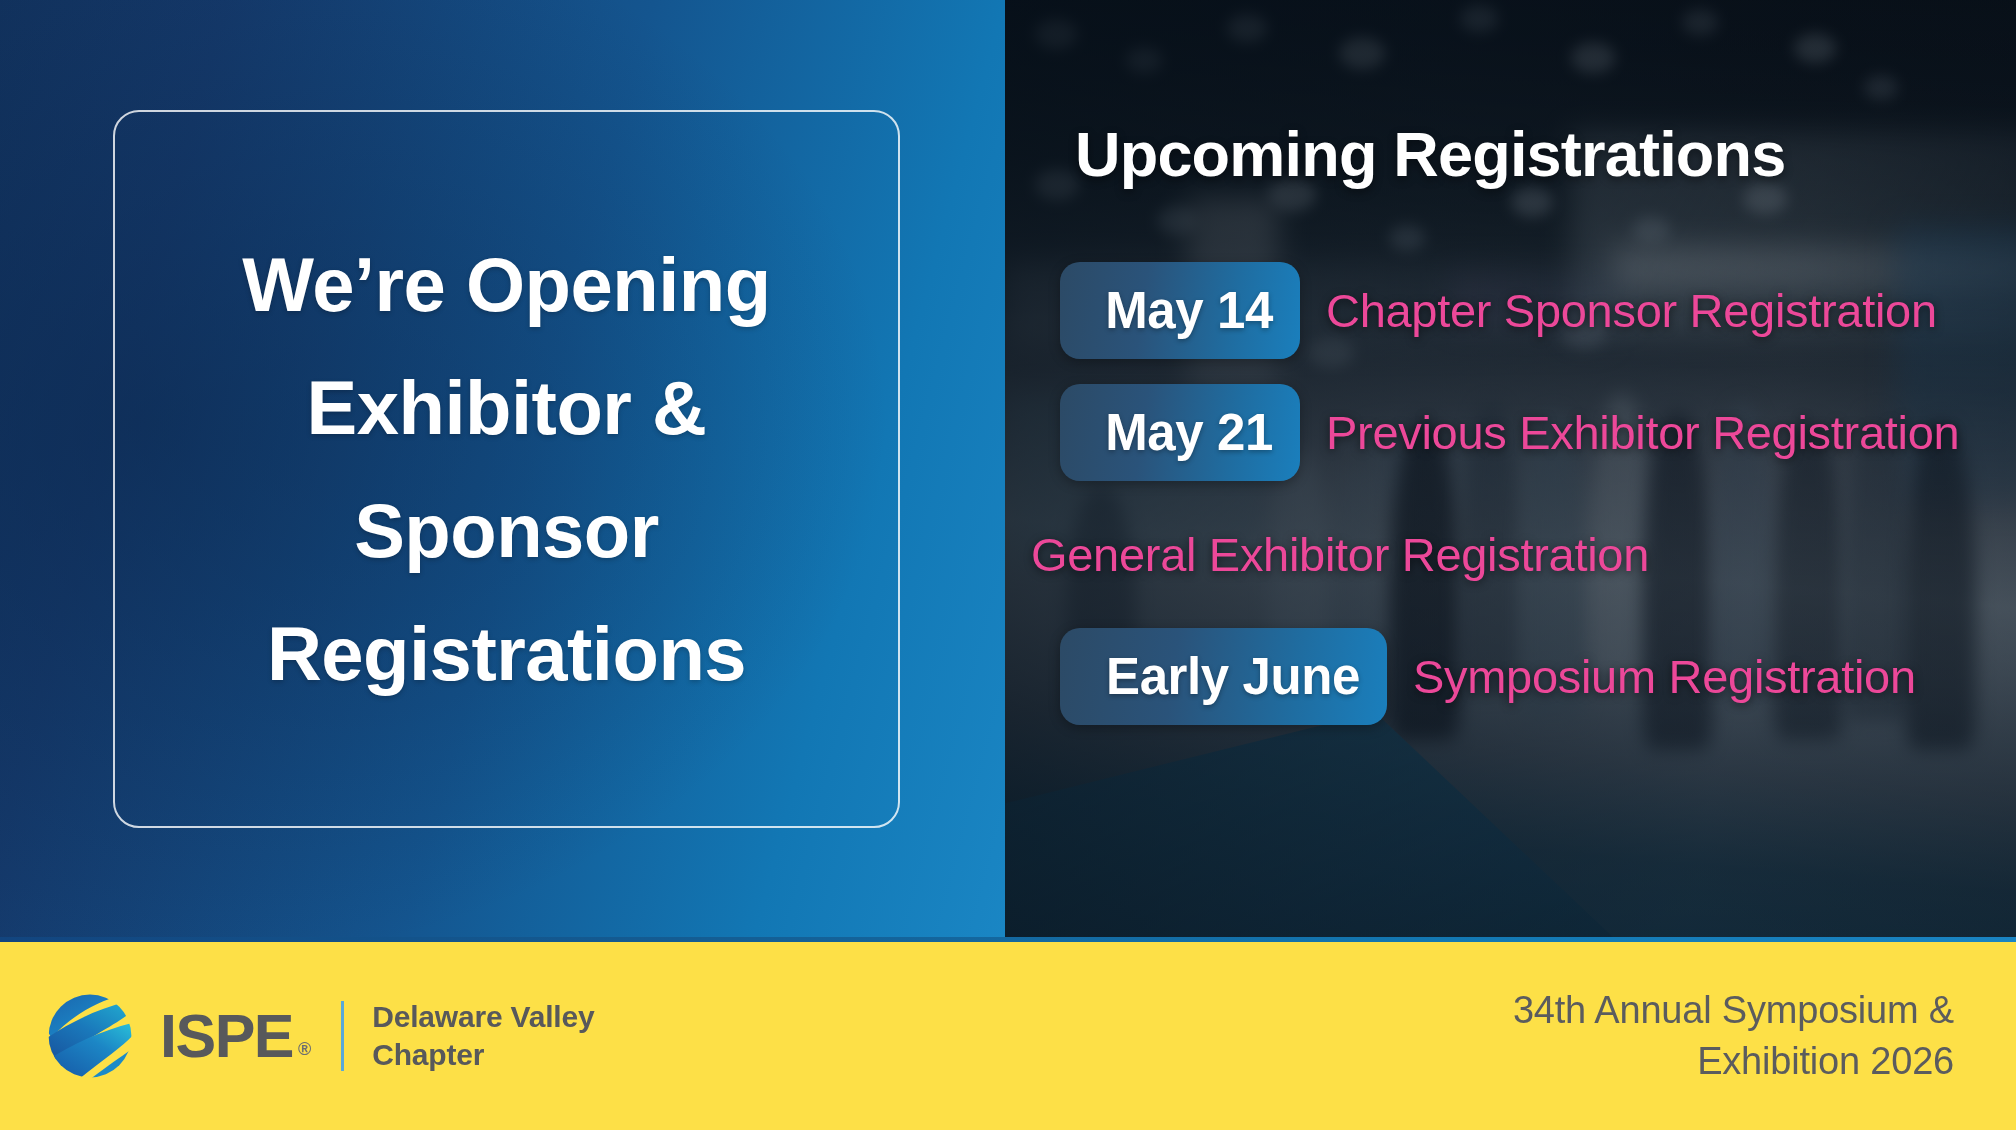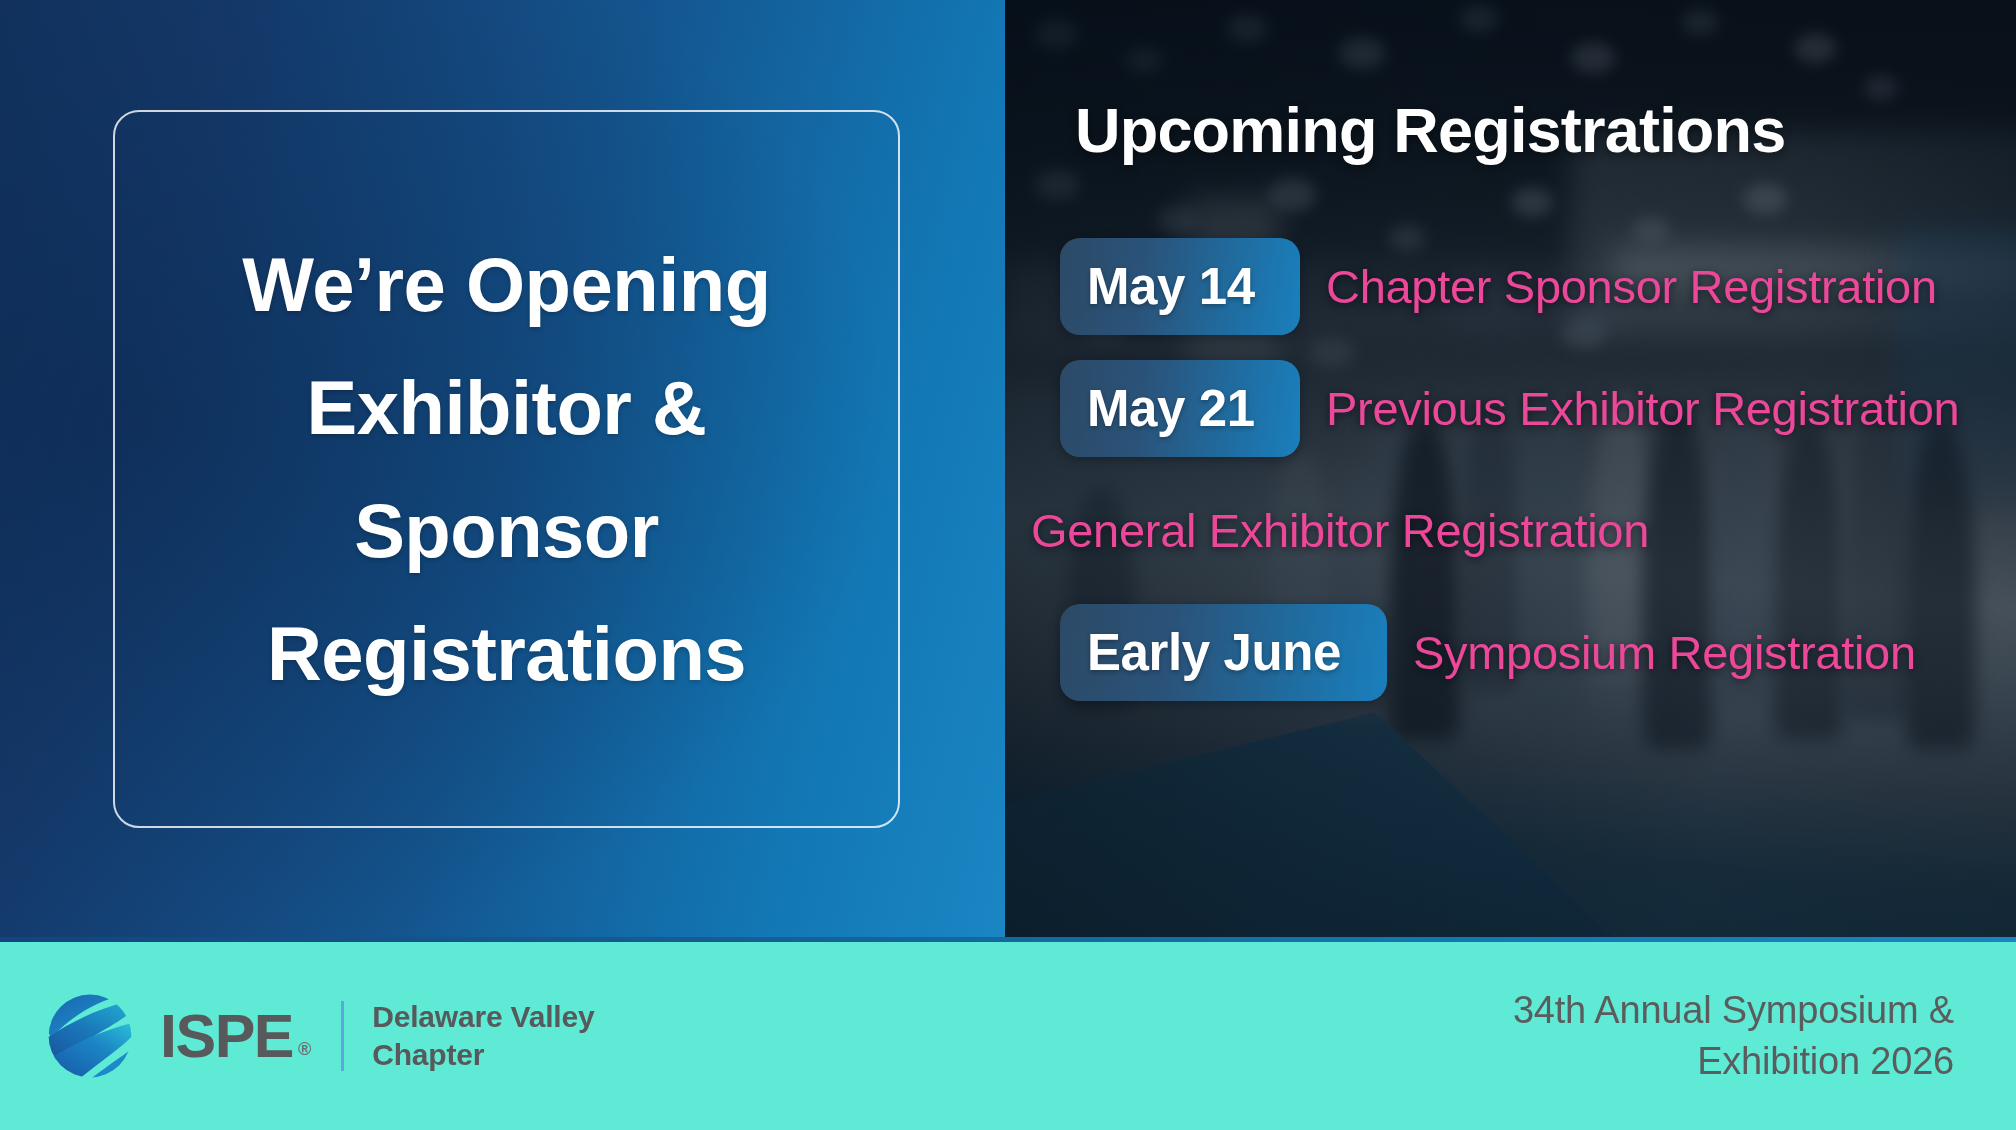--- a/index.html
+++ b/index.html
@@ -105,20 +105,21 @@
     position:absolute; inset:0;
     background:
       linear-gradient(100deg, rgba(6,16,26,.74) 0%, rgba(8,19,30,.52) 40%, rgba(8,19,30,.34) 72%, rgba(8,19,30,.42) 100%),
       linear-gradient(180deg, rgba(4,10,18,.62) 0%, rgba(4,10,18,.18) 34%, rgba(4,12,22,.30) 72%, rgba(6,18,30,.52) 100%);
   }
 
   .right-content{
     position:relative; z-index:3;
     width:100%; height:100%;
     padding:94px 0 0 0;
+    margin-top:24px;
   }
 
   .panel-title{
     color:#ffffff;
     font-weight:bold;
     font-size:63px;
     letter-spacing:-0.8px;
     white-space:nowrap;
     margin-left:70px;
     text-shadow:0 3px 10px rgba(0,0,0,.45);
@@ -135,21 +136,21 @@
   .reg-pill{
     flex:none;
     height:97px;
     min-width:240px;
     padding:0 27px;
     border-radius:20px;
     background:linear-gradient(98deg,#2c4a66 0%,#2a537a 35%,#1f6da1 72%,#1a7fbd 100%);
     box-shadow:0 3px 12px rgba(0,0,0,.30);
     display:flex;
     align-items:center;
-    justify-content:flex-start;
+    justify-content:flex-end;
     margin-left:55px;
   }
   .reg-pill.wide{ min-width:327px; }
   .reg-date{
     color:#ffffff;
     font-weight:bold;
     font-size:51px;
     letter-spacing:-0.4px;
     white-space:nowrap;
     text-shadow:0 2px 5px rgba(0,0,0,.30);
@@ -166,21 +167,21 @@
   
   .footer-rule{
     width:2016px; height:5px;
     background:linear-gradient(90deg,#12457f 0%,#145d93 35%,#1378b2 72%,#1a84c2 100%);
   }
 
   
   .footer{
     position:relative;
     width:2016px; height:188px;
-    background:#5eead4;
+    background:#fde047;
     display:flex;
     align-items:center;
     justify-content:space-between;
     padding:0 62px 0 44px;
   }
 
   .logo-block{ display:flex; align-items:center; }
   .globe{ width:92px; height:92px; flex:none; }
   .ispe-word{
     font-weight:bold;

